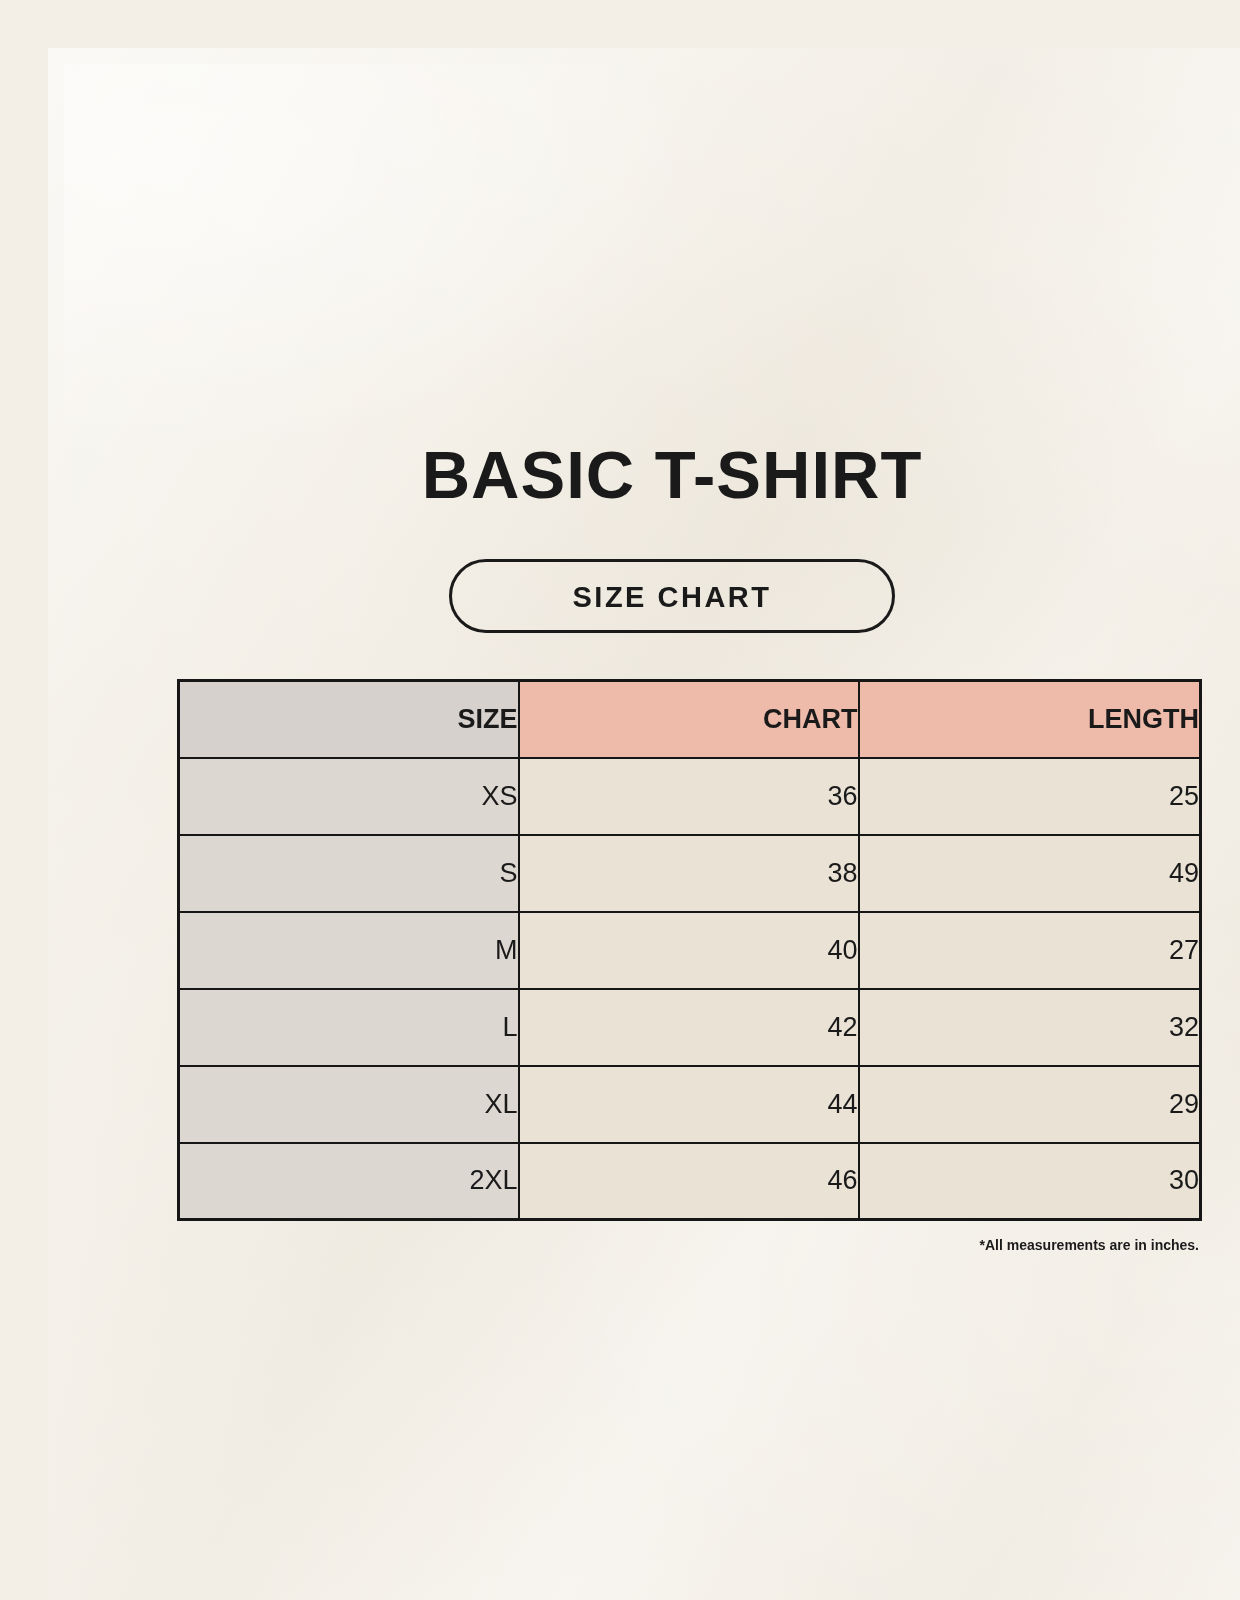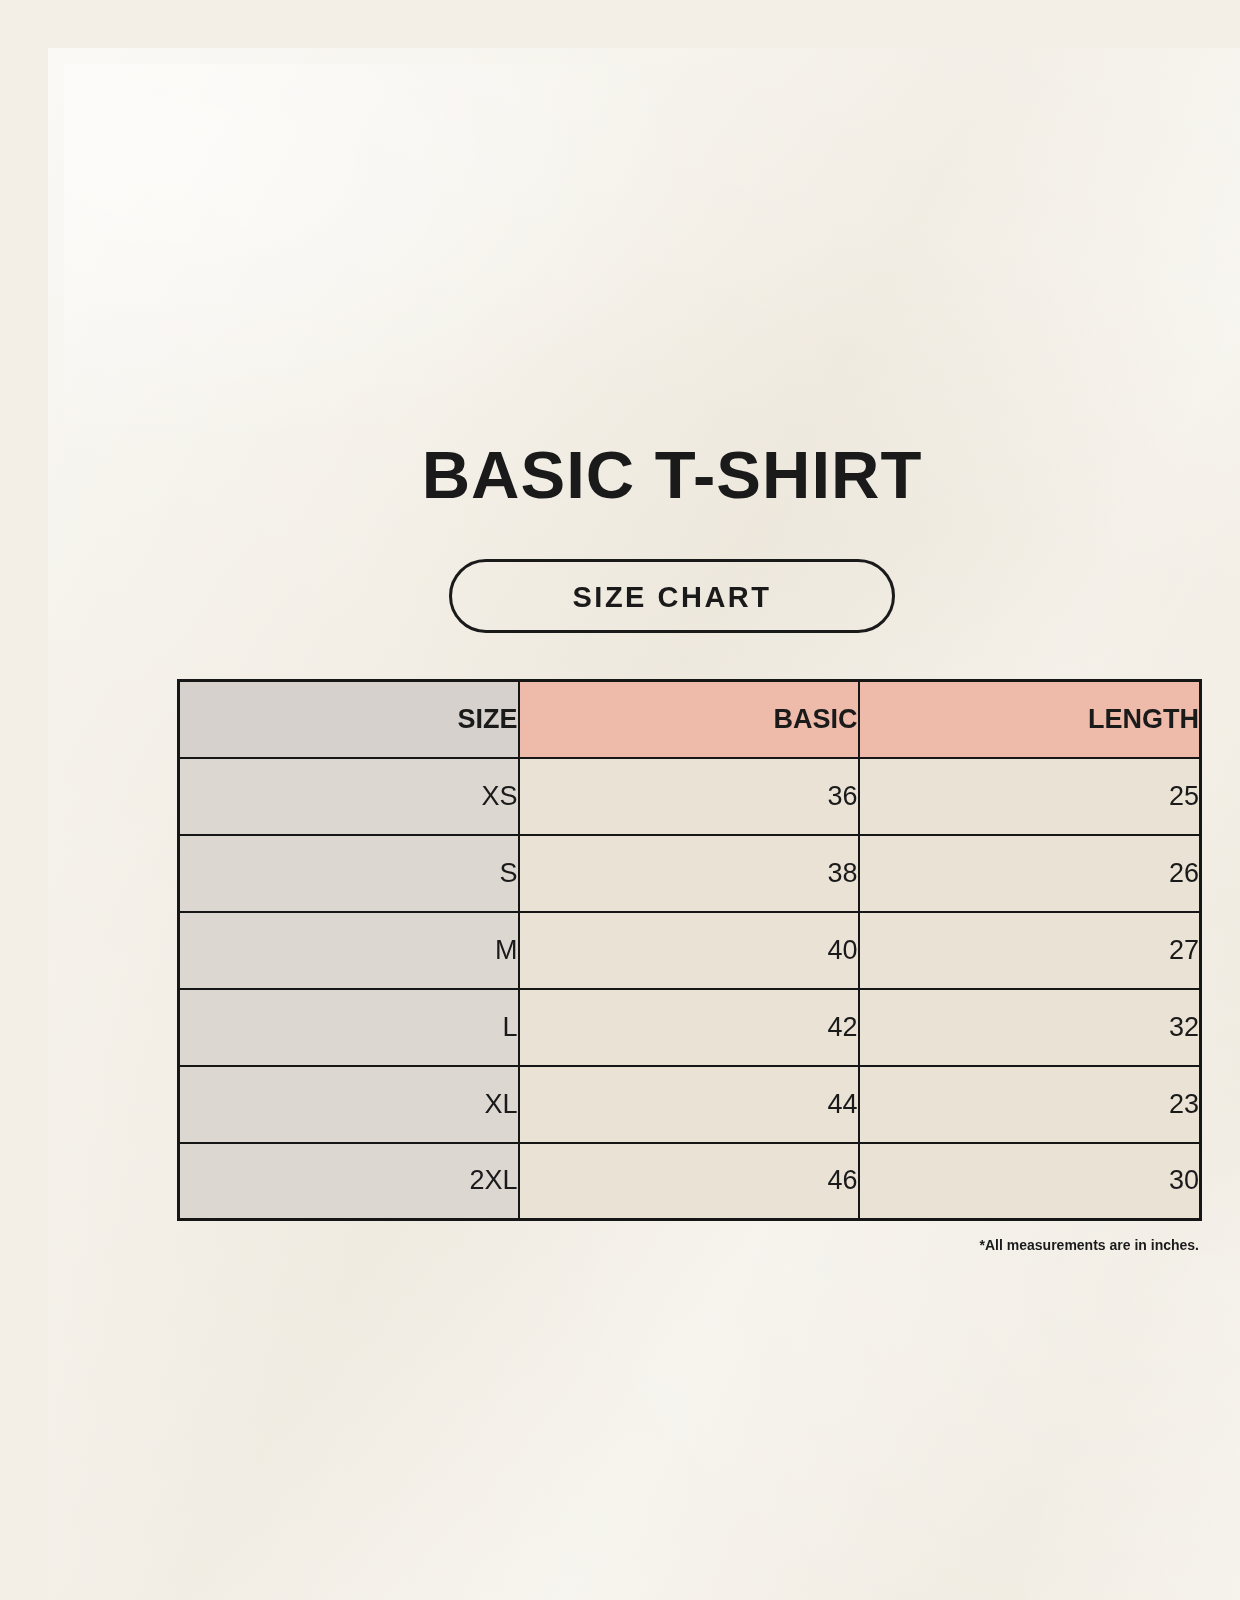--- a/index.html
+++ b/index.html
@@ -107,49 +107,49 @@
 
     <table class="size-table">
       <colgroup>
         <col class="c-size">
           <col class="c-chest">
           <col class="c-length">
       </colgroup>
       <thead>
         <tr>
           <th class="h-size">SIZE</th>
-          <th class="h-accent">BASIC</th>
+          <th class="h-accent">CHART</th>
           <th class="h-accent">LENGTH</th>
         </tr>
       </thead>
       <tbody>
         <tr>
           <td class="d-size">XS</td>
           <td class="d-val">36</td>
           <td class="d-val">25</td>
         </tr>
         <tr>
           <td class="d-size">S</td>
           <td class="d-val">38</td>
-          <td class="d-val">26</td>
+          <td class="d-val">49</td>
         </tr>
         <tr>
           <td class="d-size">M</td>
           <td class="d-val">40</td>
           <td class="d-val">27</td>
         </tr>
         <tr>
           <td class="d-size">L</td>
           <td class="d-val">42</td>
           <td class="d-val">32</td>
         </tr>
         <tr>
           <td class="d-size">XL</td>
           <td class="d-val">44</td>
-          <td class="d-val">23</td>
+          <td class="d-val">29</td>
         </tr>
         <tr>
           <td class="d-size">2XL</td>
           <td class="d-val">46</td>
           <td class="d-val">30</td>
         </tr>
       </tbody>
     </table>
 
     <div class="footnote">*All measurements are in inches.</div>

